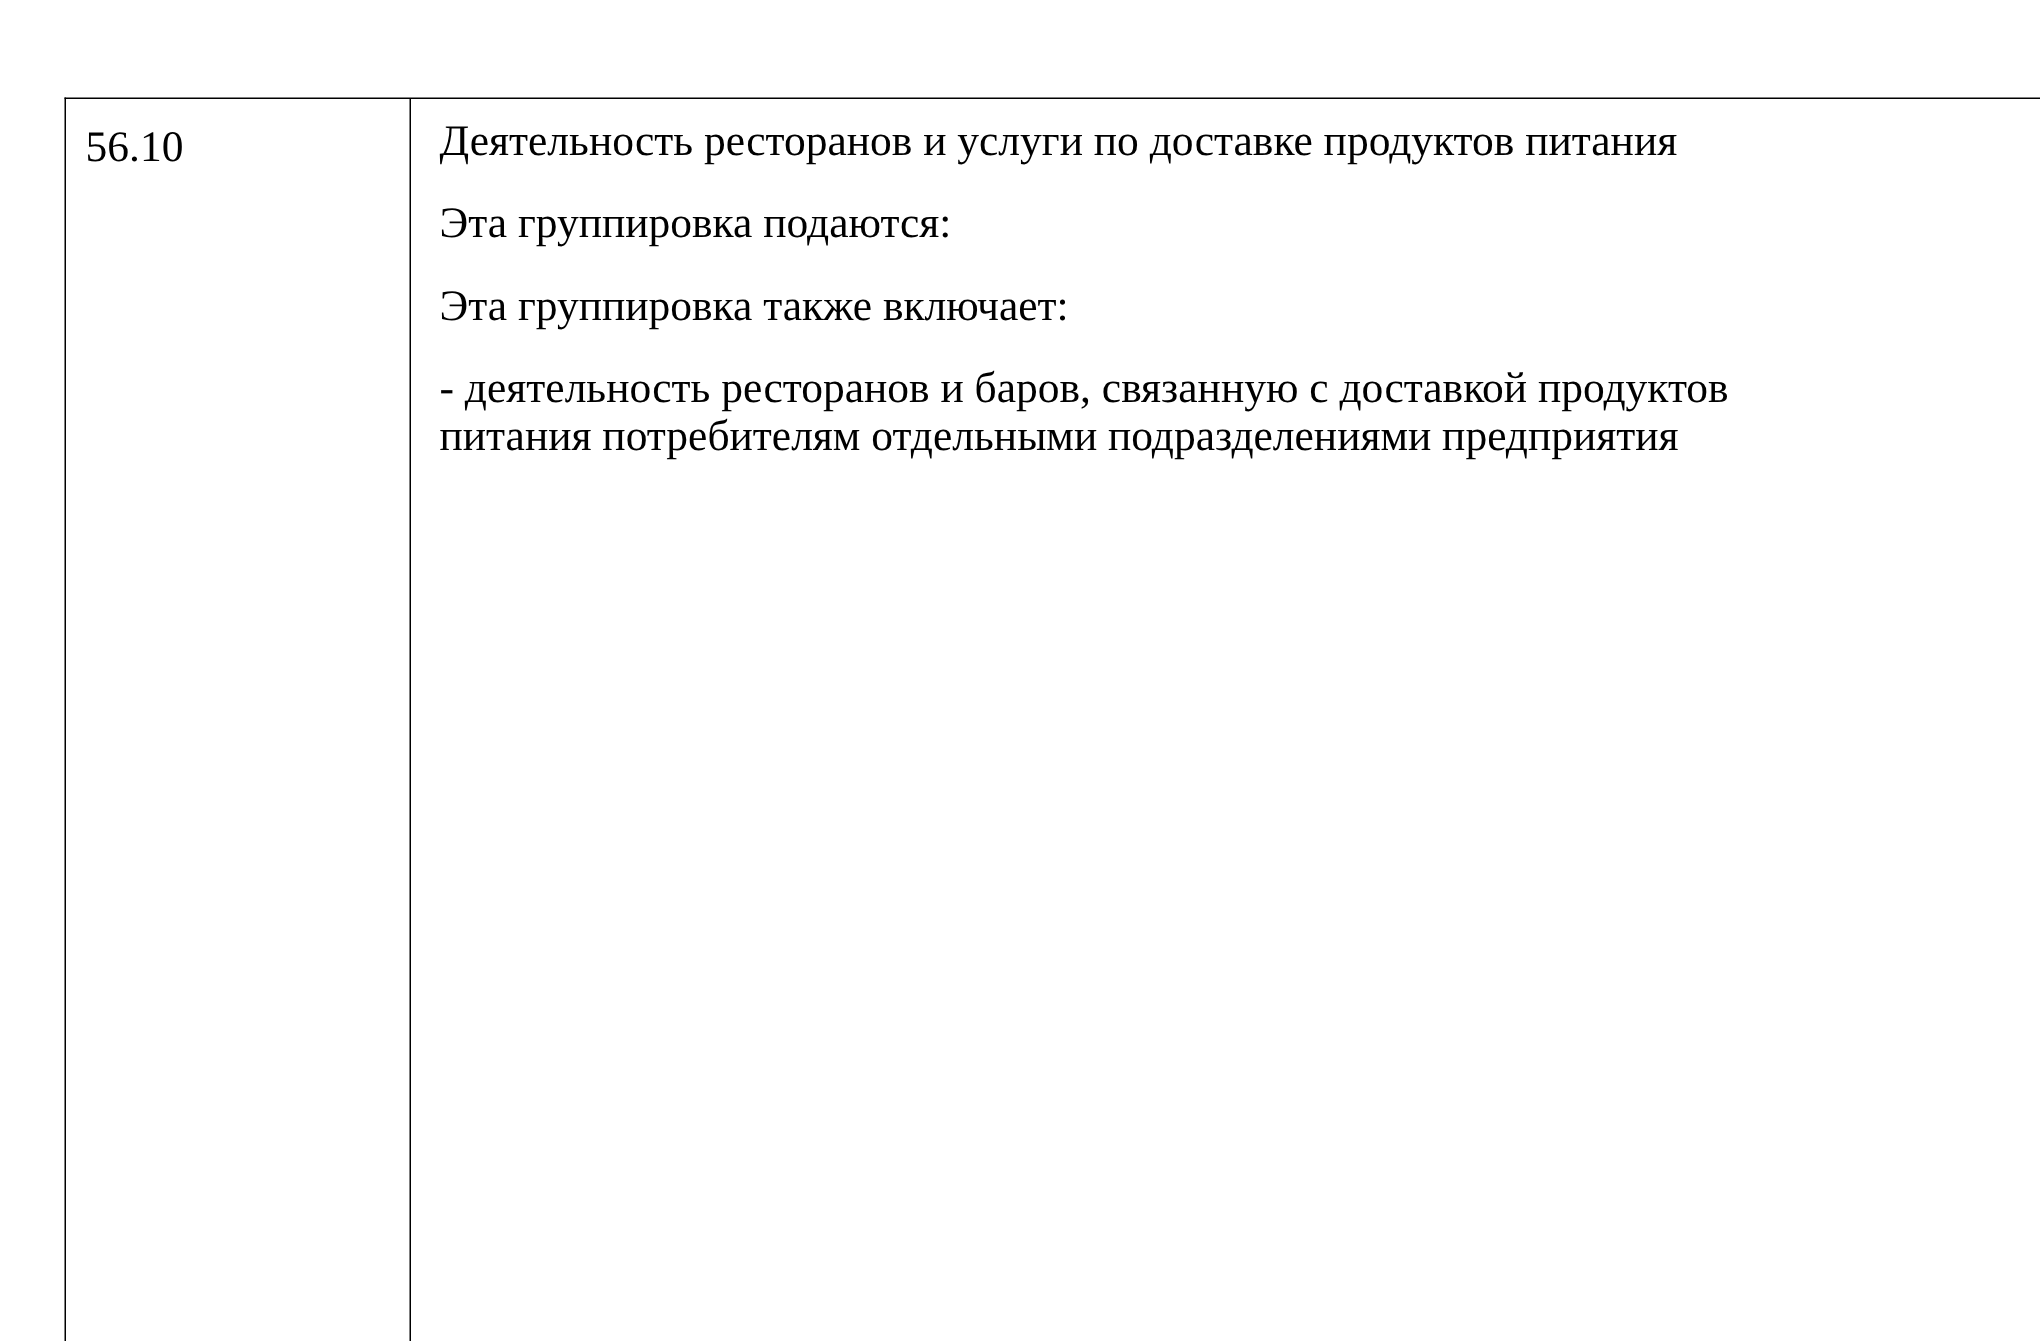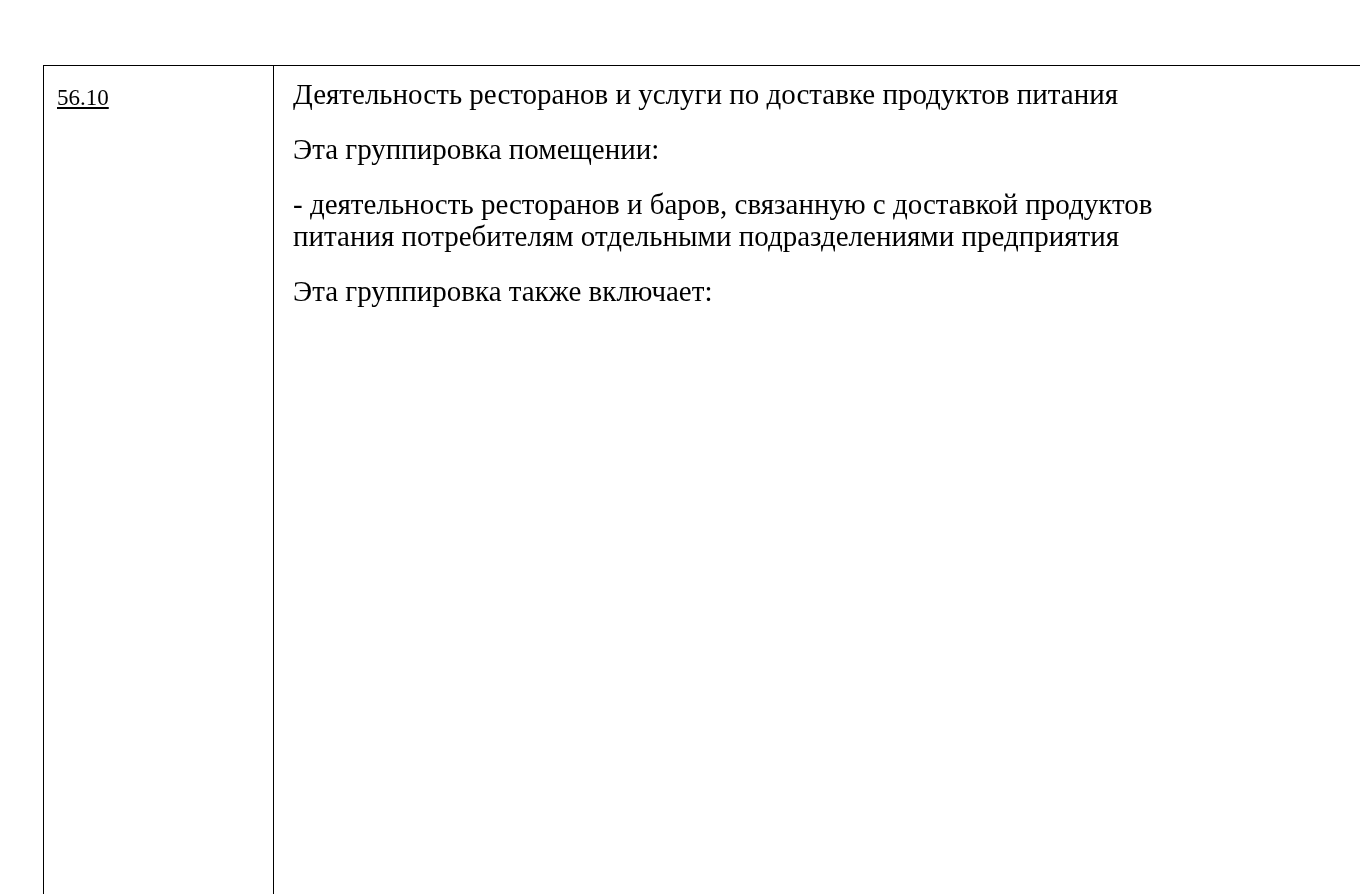--- a/index.html
+++ b/index.html
@@ -29,23 +29,22 @@
       left: 229px;
       top: 0;
       bottom: 0;
       width: 0;
       border-left: 1.5px solid #000;
     }
     .code {
       position: absolute;
       left: 13px;
       top: 16px;
-      font-size: 23px;
+      font-size: 29px;
       line-height: 32px;
-      text-decoration: underline;
     }
     .content {
       position: absolute;
       left: 249px;
       top: 12px;
       width: 1060px;
       font-size: 29px;
       line-height: 32px;
     }
     .content p {
@@ -56,18 +55,18 @@
 </head>
 <body>
 
 <div class="table">
   <div class="divider"></div>
 
   <div class="code">56.10</div>
 
   <div class="content">
     <p>Деятельность ресторанов и услуги по доставке продуктов питания</p>
-    <p>Эта группировка помещении:</p>
+    <p>Эта группировка подаются:</p>
+    <p>Эта группировка также включает:</p>
     <p>- деятельность ресторанов и баров, связанную с доставкой продуктов
 питания потребителям отдельными подразделениями предприятия</p>
-    <p>Эта группировка также включает:</p>
   </div>
 </div>
 
 </body></html>

